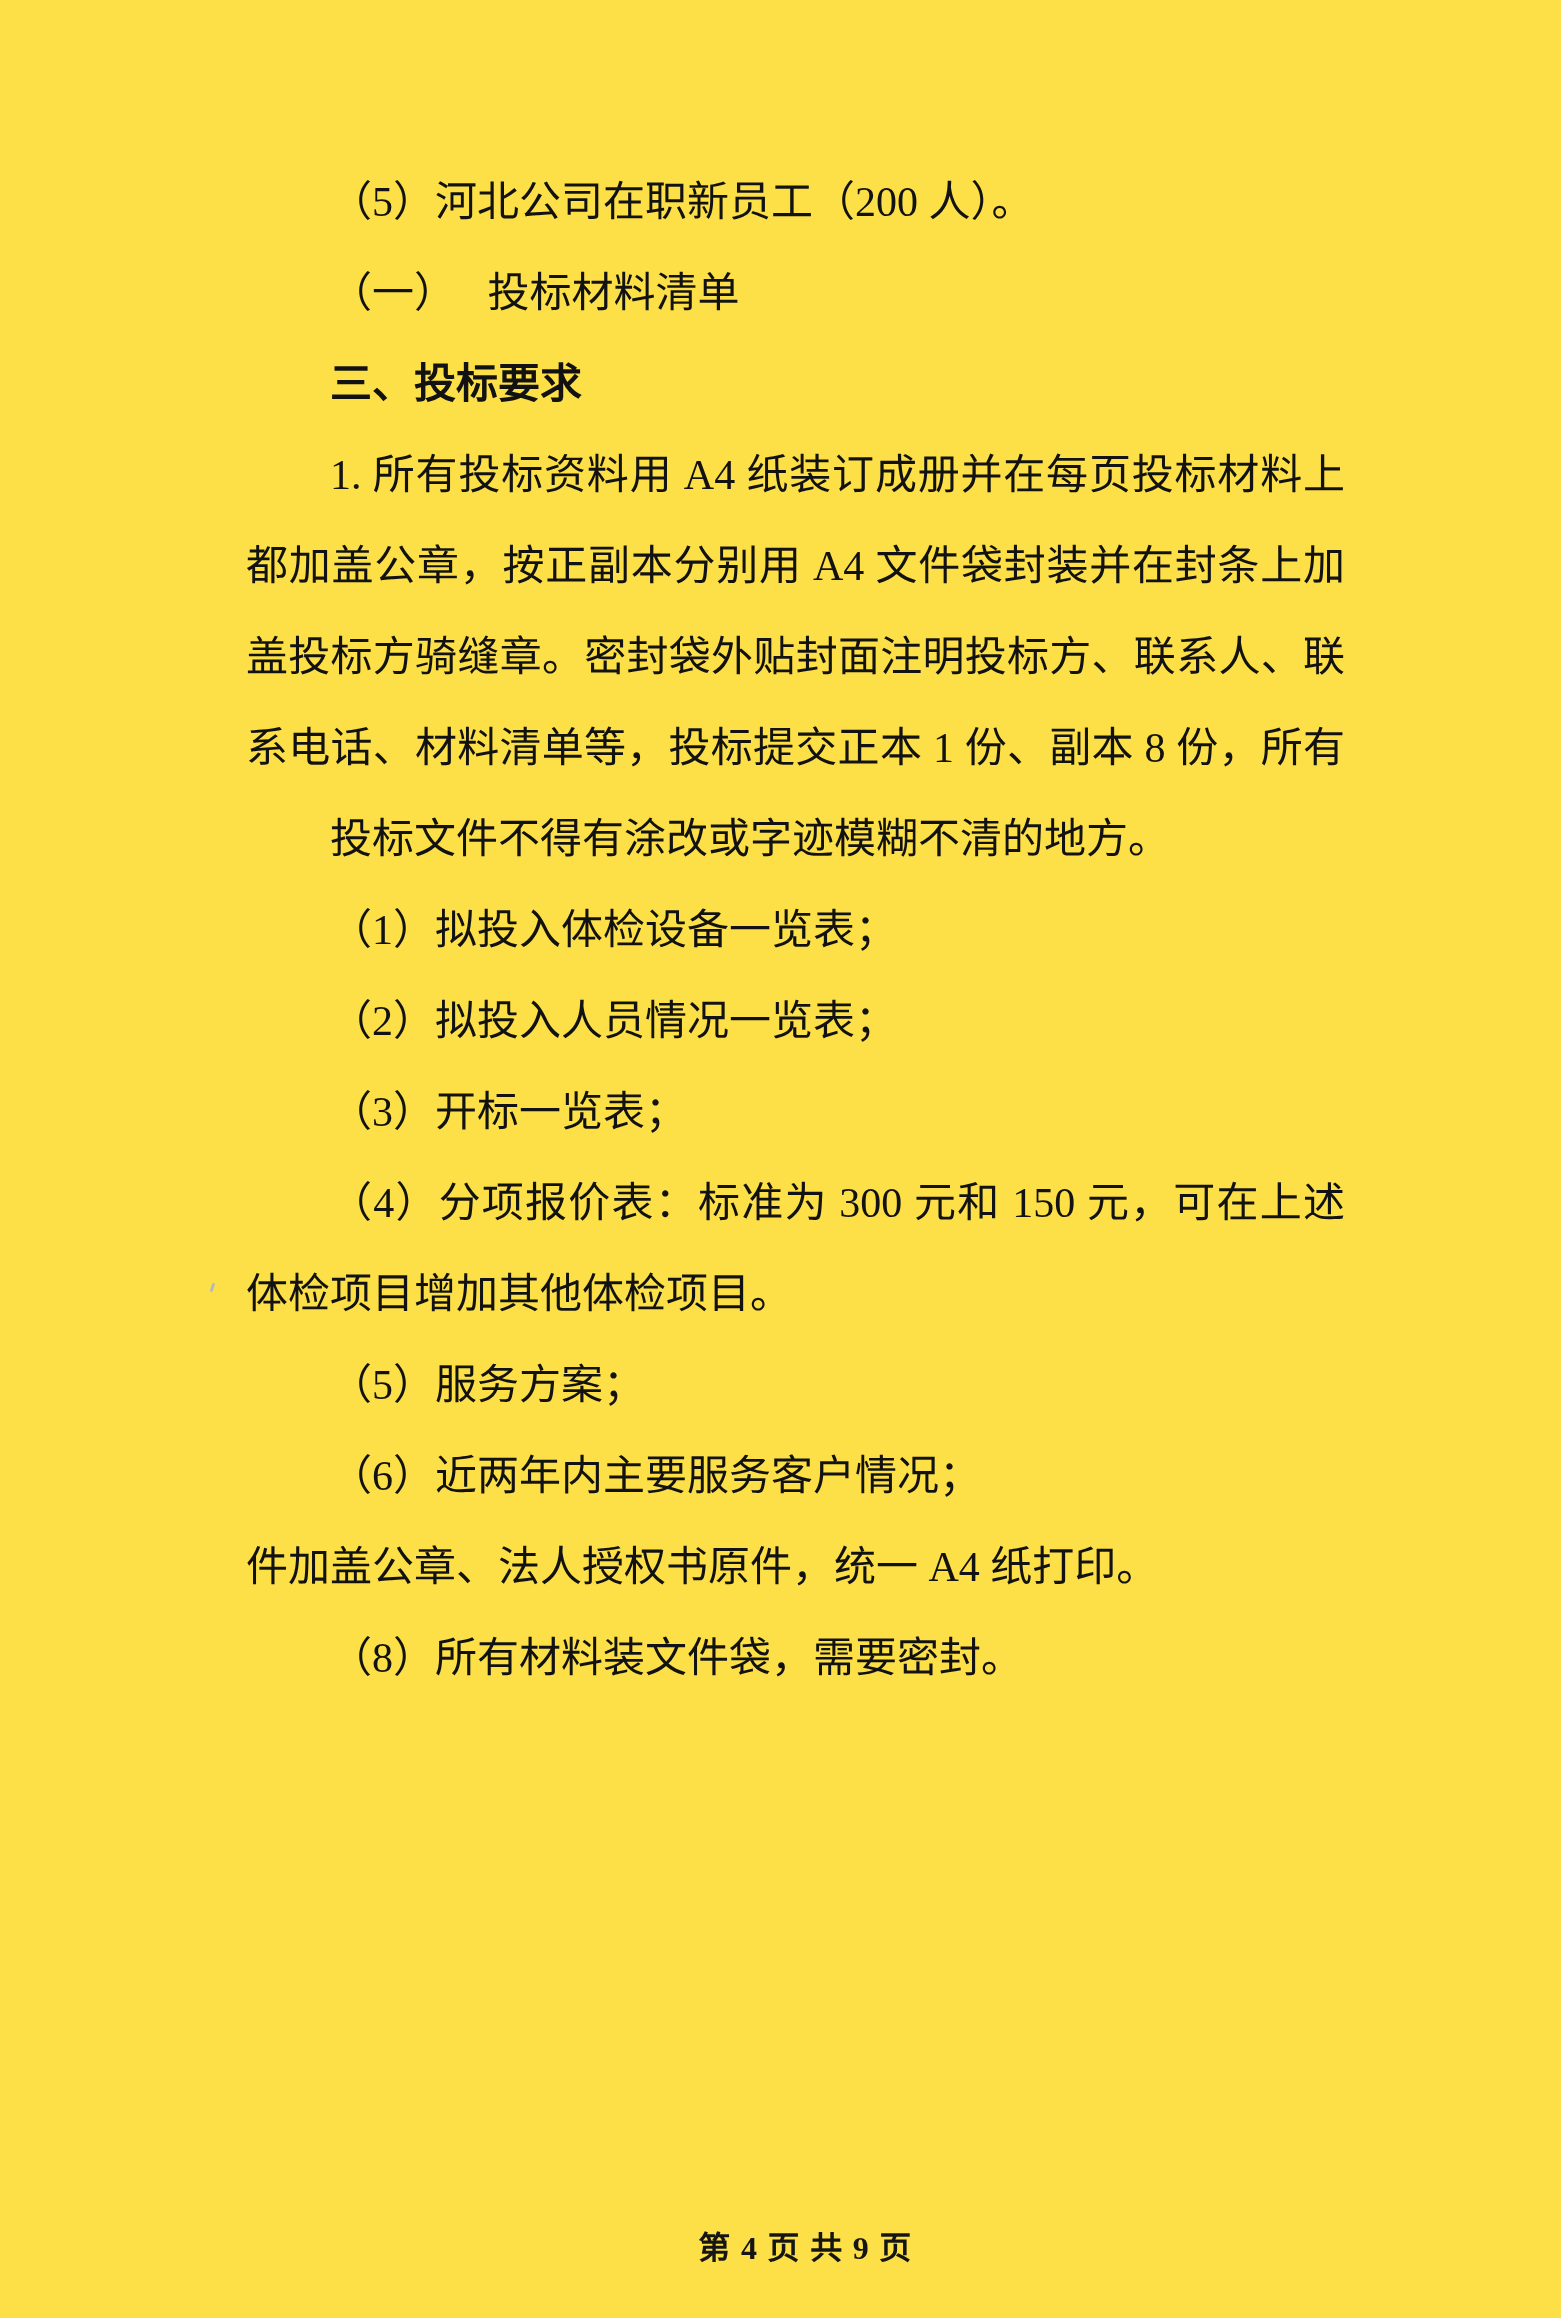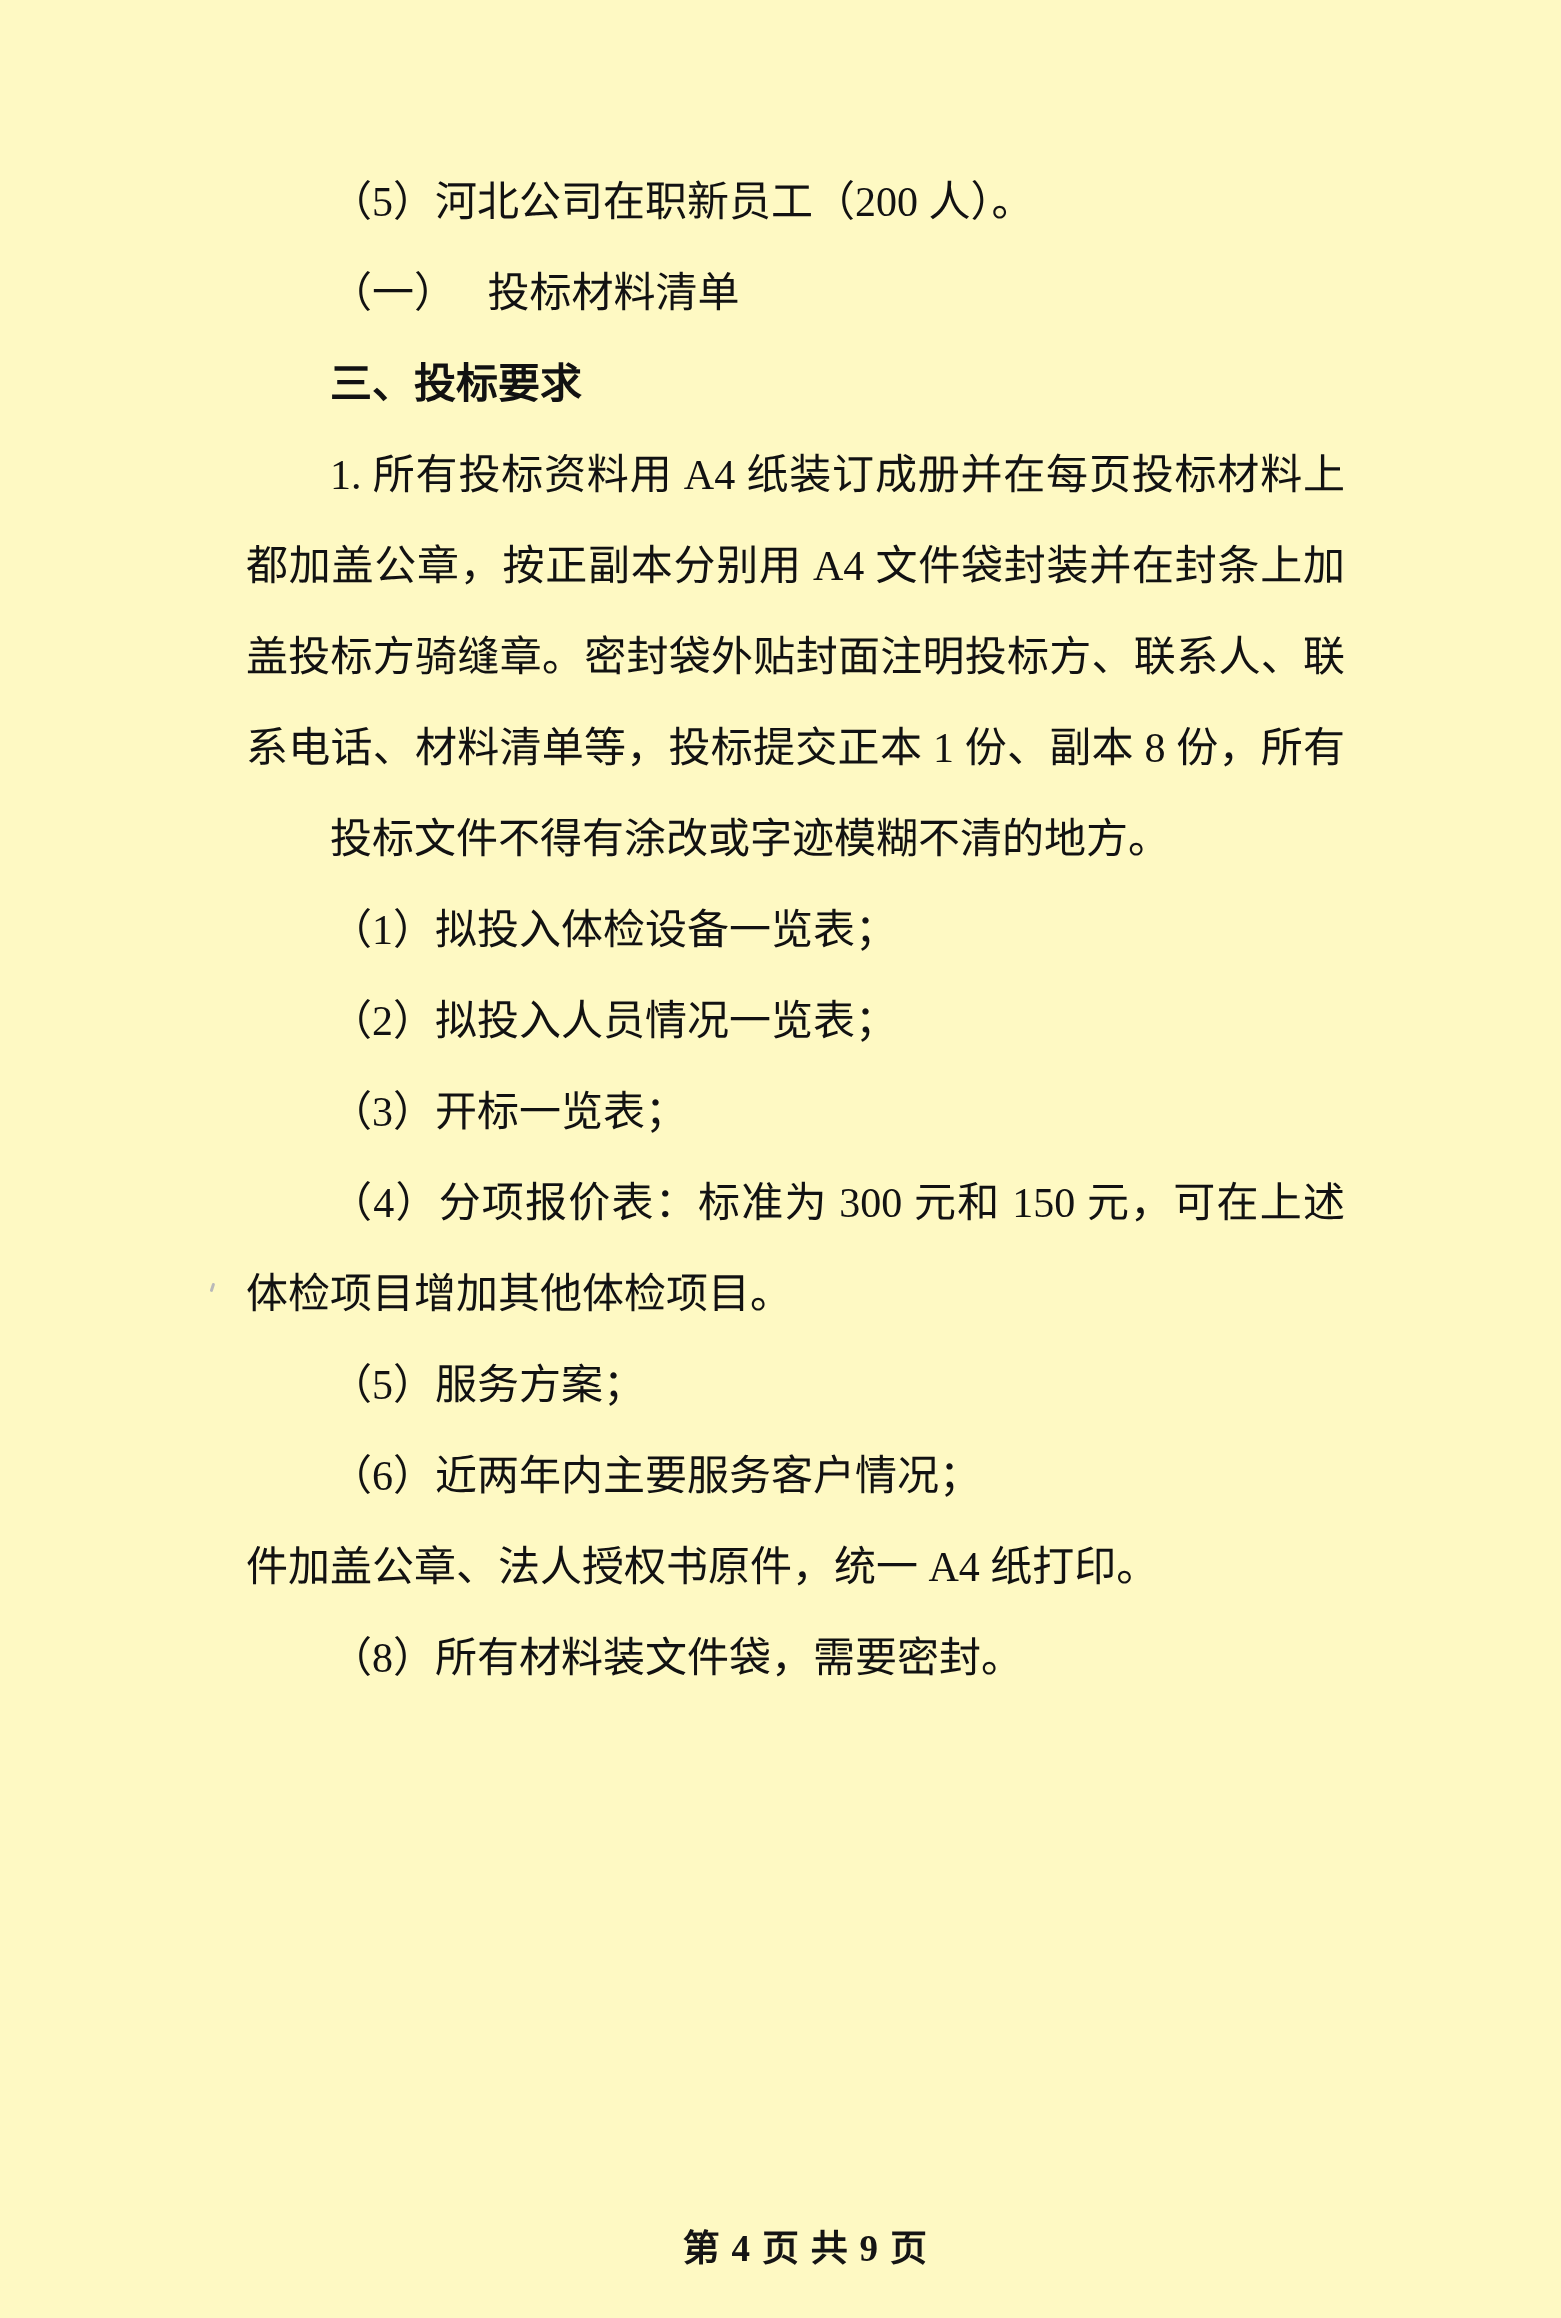--- a/index.html
+++ b/index.html
@@ -4,21 +4,21 @@
 <style>
   html, body {
     margin: 0;
     padding: 0;
     background: #ffffff;
   }
   .page {
     position: relative;
     width: 1561px;
     height: 2319px;
-    background: #fef9c3;
+    background: #fde047;
     overflow: hidden;
     font-family: "Liberation Serif", "DejaVu Serif", serif;
     color: #121212;
   }
   .doc {
     position: absolute;
     left: 246px;
     top: 157px;
     width: 1099px;
     font-size: 42px;
@@ -35,21 +35,21 @@
     text-justify: inter-ideograph;
   }
   .bold { font-weight: bold; }
   .footer {
     position: absolute;
     left: 0;
     right: 0;
     top: 2229px;
     padding-left: 50px;
     text-align: center;
-    font-size: 37px;
+    font-size: 32px;
     line-height: 39px;
     font-weight: bold;
     letter-spacing: 1.3px;
     color: #151515;
   }
   .speck {
     position: absolute;
     left: 211px;
     top: 1283px;
     width: 3.3px;

